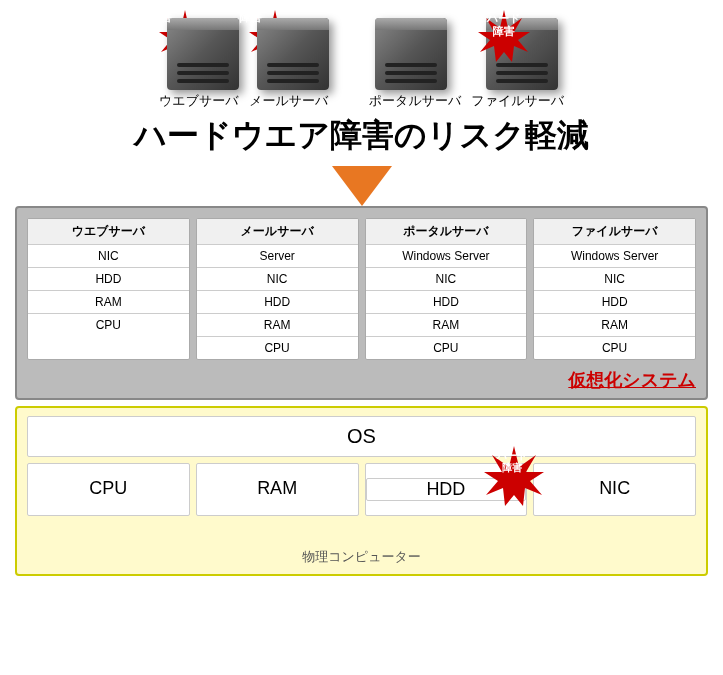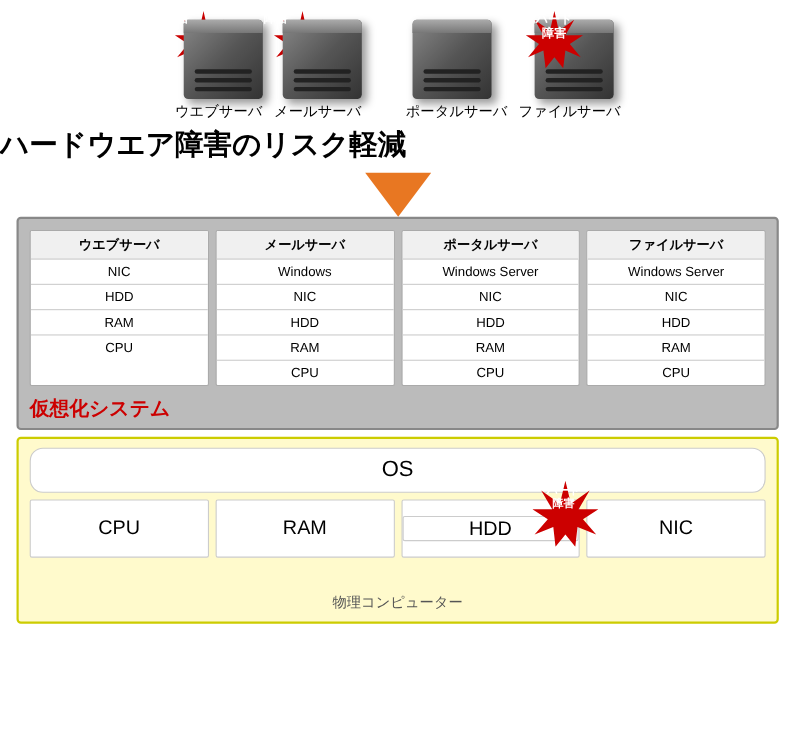--- a/index.html
+++ b/index.html
@@ -82,21 +82,22 @@
     .arrow-down {
       width: 0;
       height: 0;
       border-left: 30px solid transparent;
       border-right: 30px solid transparent;
       border-top: 40px solid #e87722;
     }
 
     
     .heading-section {
-      font-size: 26px;
+      text-align: center;
+      font-size: 32px;
       font-weight: bold;
       margin: 4px 0 8px 0;
       color: #000;
     }
 
     
     .virt-outer {
       margin: 0 15px;
       background: #bbb;
       border: 2px solid #888;
@@ -128,40 +129,41 @@
     .virt-server-col .row:last-child {
       border-bottom: none;
     }
     .virt-server-col .header-row {
       font-size: 12px;
       font-weight: bold;
       background: #f0f0f0;
     }
 
     .virt-label {
-      text-align: left;
+      text-align: right;
       font-size: 18px;
       font-weight: bold;
       color: #cc0000;
       padding: 8px 0 6px 0;
+      text-decoration: underline;
     }
 
     
     .phys-outer {
       margin: 6px 15px 10px 15px;
       background: #fffacc;
       border: 2px solid #cccc00;
       border-radius: 4px;
       padding: 8px 10px 4px 10px;
     }
 
     .phys-os-row {
       background: #fff;
       border: 1px solid #ccc;
-      border-radius: 12px;
+      border-radius: 2px;
       text-align: center;
       font-size: 20px;
       padding: 8px 0;
       margin-bottom: 6px;
     }
 
     .phys-hw-row {
       display: grid;
       grid-template-columns: repeat(4, 1fr);
       gap: 6px;
@@ -261,21 +263,21 @@
     <div class="virt-server-col">
       <div class="row header-row">ウエブサーバ</div>
       <div class="row">NIC</div>
       <div class="row">HDD</div>
       <div class="row">RAM</div>
       <div class="row">CPU</div>
     </div>
 
     <div class="virt-server-col">
       <div class="row header-row">メールサーバ</div>
-      <div class="row">Windows</div>
+      <div class="row">Server</div>
       <div class="row">NIC</div>
       <div class="row">HDD</div>
       <div class="row">RAM</div>
       <div class="row">CPU</div>
     </div>
 
     <div class="virt-server-col">
       <div class="row header-row">ポータルサーバ</div>
       <div class="row">Windows Server</div>
       <div class="row">NIC</div>

